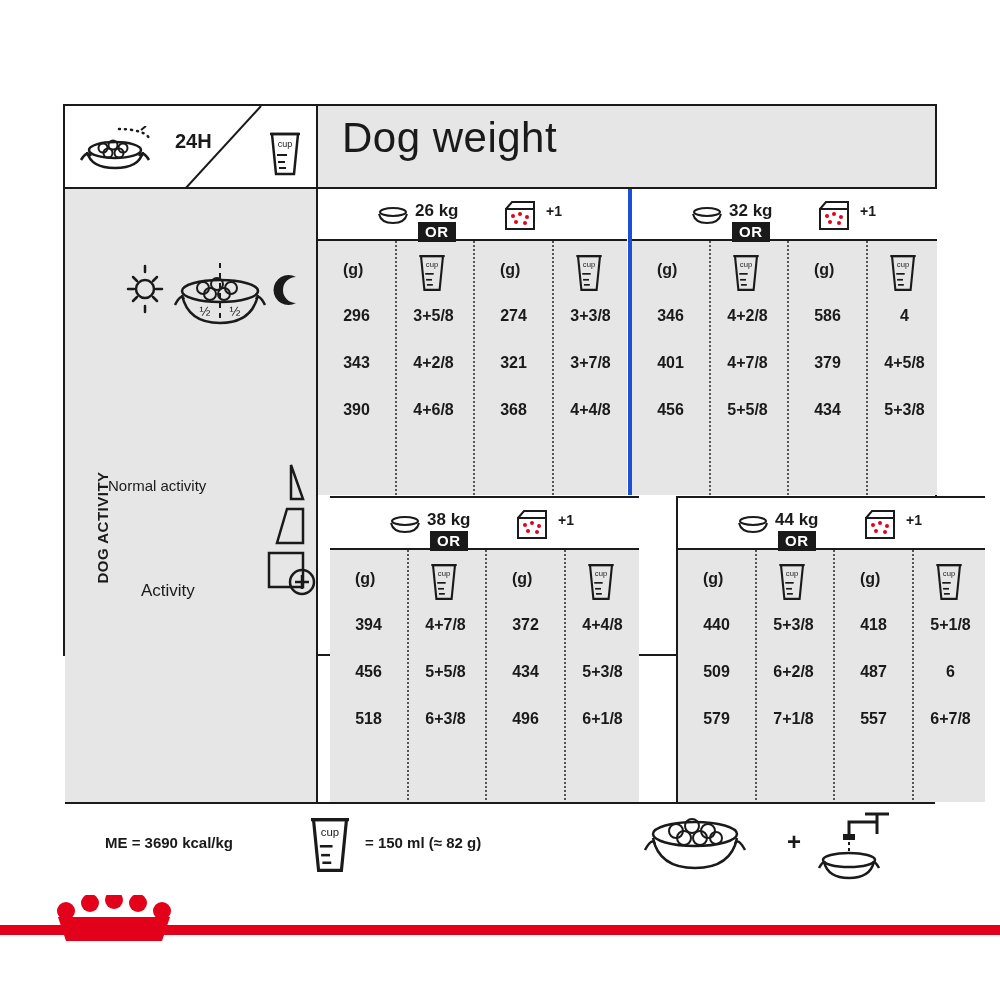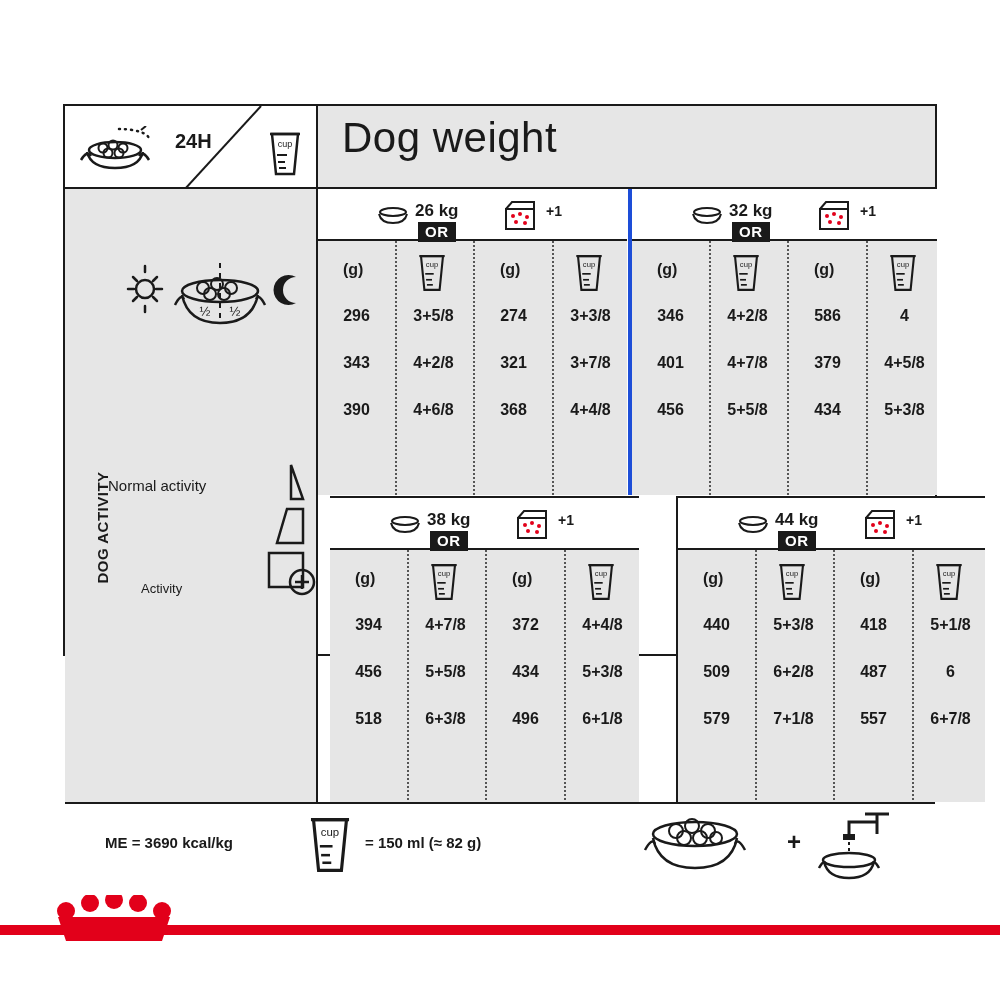--- a/index.html
+++ b/index.html
@@ -80,21 +80,21 @@
     font-size:15px; font-weight:bold;
     letter-spacing:0.5px;
     text-align:center;
   }
   .normal-activity {
     position:absolute; left:43px; top:288px;
     font-size:15px;
   }
   .activity-label {
     position:absolute; left:76px; top:392px;
-    font-size:13px;
+    font-size:17px;
   }
 
   
   .grid {
     position:absolute; left:251px; top:83px;
     width:619px; height:613px;
     border-left:2px solid #1a1a1a;
   }
   .quad {
     position:absolute;

